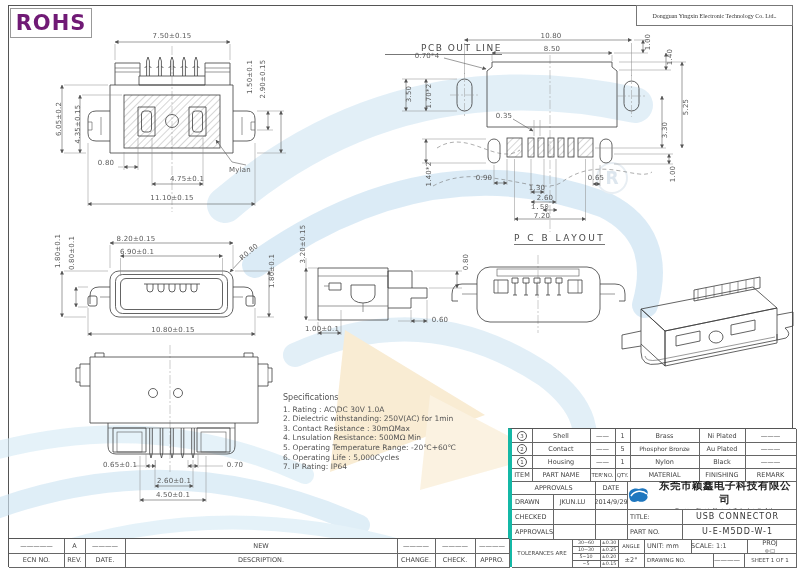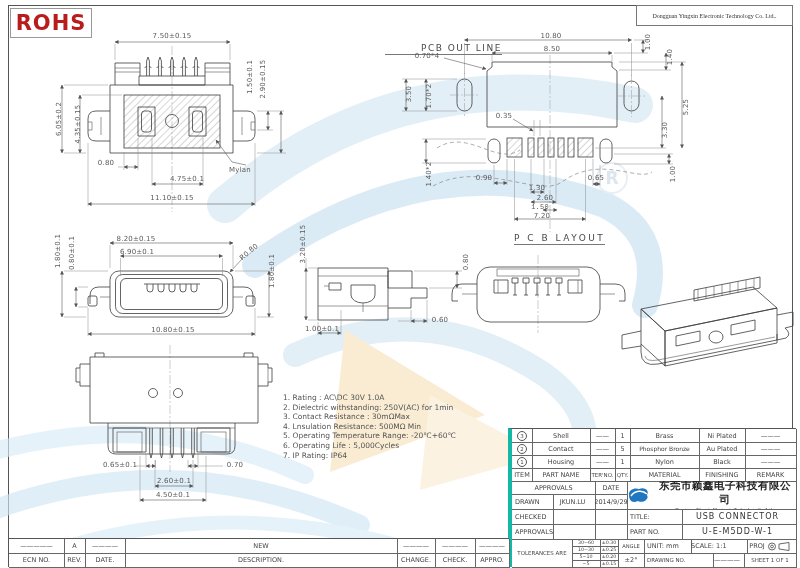--- a/index.html
+++ b/index.html
@@ -1,21 +1,21 @@
 <!DOCTYPE html>
 <html><head>
 <meta charset="utf-8">
 <style>
   html,body{margin:0;padding:0;background:#e8e8e8;}
   .sheet{position:relative;width:800px;height:568px;background:#fff;overflow:hidden;
          font-family:"DejaVu Sans","Liberation Sans",sans-serif;color:#444;}
   .frame{position:absolute;left:8px;top:5px;width:783px;height:560px;border:1px solid #555;}
   .rohs{position:absolute;left:10px;top:8px;width:80px;height:28px;border:1px solid #999;
         display:flex;align-items:center;justify-content:center;
-        font-weight:bold;font-size:21px;letter-spacing:1px;color:#b91c1c;background:#fff;}
+        font-weight:bold;font-size:21px;letter-spacing:1px;color:#701a75;background:#fff;}
   .copmpanytop{position:absolute;left:636px;top:5px;width:155px;height:19px;border:1px solid #777;
         display:flex;align-items:center;justify-content:center;font-size:6px;color:#333;
         font-family:"Liberation Serif",serif;background:#fff;}
   svg.art{position:absolute;left:0;top:0;}
   .dim{position:absolute;font-size:7px;color:#5a5a5a;white-space:nowrap;letter-spacing:.2px;z-index:5;}
   .h{transform:translate(-50%,-50%);}
   .v{transform:translate(-50%,-50%) rotate(-90deg);}
   .diag{transform:translate(-50%,-50%) rotate(-40deg);}
   .view-title{position:absolute;font-size:9px;color:#4a4a4a;letter-spacing:1.5px;
         border-bottom:1px solid #777;padding-bottom:1px;z-index:5;}
@@ -349,20 +349,21 @@
   <div class="dim v" style="left:466px;top:262px;">0.80</div>
   <div class="dim h" style="left:440px;top:320px;">0.60</div>
   <div class="dim h" style="left:322px;top:329px;">1.00±0.1</div>
 
   <div class="dim h" style="left:120px;top:465px;">0.65±0.1</div>
   <div class="dim h" style="left:235px;top:465px;">0.70</div>
   <div class="dim h" style="left:174px;top:481px;">2.60±0.1</div>
   <div class="dim h" style="left:173px;top:495px;">4.50±0.1</div>
 
   <div class="specs">
+    <div style="font-size:8px;margin-bottom:2px;">Specifications</div>
     <div>1.  Rating :  AC\DC 30V 1.0A</div>
     <div>2.  Dielectric withstanding: 250V(AC) for 1min</div>
     <div>3.  Contact Resistance :  30mΩMax</div>
     <div>4.  Lnsulation Resistance:  500MΩ Min</div>
     <div>5.  Operating Temperature Range:  -20℃+60℃</div>
     <div>6.  Operating Life :  5,000Cycles</div>
     <div>7.  IP Rating:  IP64</div>
   </div>
 
   <div class="tblock">
@@ -443,21 +444,21 @@
       <div class="cell" style="left:28px;top:7px;width:18px;height:7px;font-size:4.8px;">±0.25</div>
       <div class="cell" style="left:0;top:14px;width:28px;height:7px;font-size:4.8px;">5~10</div>
       <div class="cell" style="left:28px;top:14px;width:18px;height:7px;font-size:4.8px;">±0.20</div>
       <div class="cell" style="left:0;top:21px;width:28px;height:7px;font-size:4.8px;">~5</div>
       <div class="cell" style="left:28px;top:21px;width:18px;height:7px;font-size:4.8px;">±0.15</div>
     </div>
     <div class="cell" style="left:106px;top:110px;width:26px;height:14px;font-size:5.2px;">ANGLE</div>
     <div class="cell" style="left:106px;top:124px;width:26px;height:14px;">±2°</div>
     <div class="cell left" style="left:132px;top:110px;width:44px;height:14px;">UNIT:  mm</div>
     <div class="cell left" style="left:176px;top:110px;width:56px;height:14px;">SCALE:  1:1</div>
-    <div class="cell" style="left:232px;top:110px;width:52px;height:14px;gap:2px;">
+    <div class="cell" style="left:232px;top:110px;width:52px;height:14px;gap:2px;flex-direction:column;">
       <span>PROJ</span>
       <svg width="24" height="9" viewBox="0 0 24 9">
         <circle cx="5" cy="4.5" r="3.5" fill="none" stroke="#444" stroke-width="0.8"></circle>
         <circle cx="5" cy="4.5" r="1.4" fill="none" stroke="#444" stroke-width="0.8"></circle>
         <path d="M12 2 L22 0.5 V8.5 L12 7 Z" fill="none" stroke="#444" stroke-width="0.8"></path>
       </svg>
     </div>
     <div class="cell left" style="left:132px;top:124px;width:66px;height:14px;font-size:5.5px;">DRAWING NO.</div>
     <div class="cell" style="left:198px;top:124px;width:34px;height:14px;">————</div>
     <div class="cell" style="left:232px;top:124px;width:52px;height:14px;font-size:5.5px;">SHEET  1 OF 1</div>

